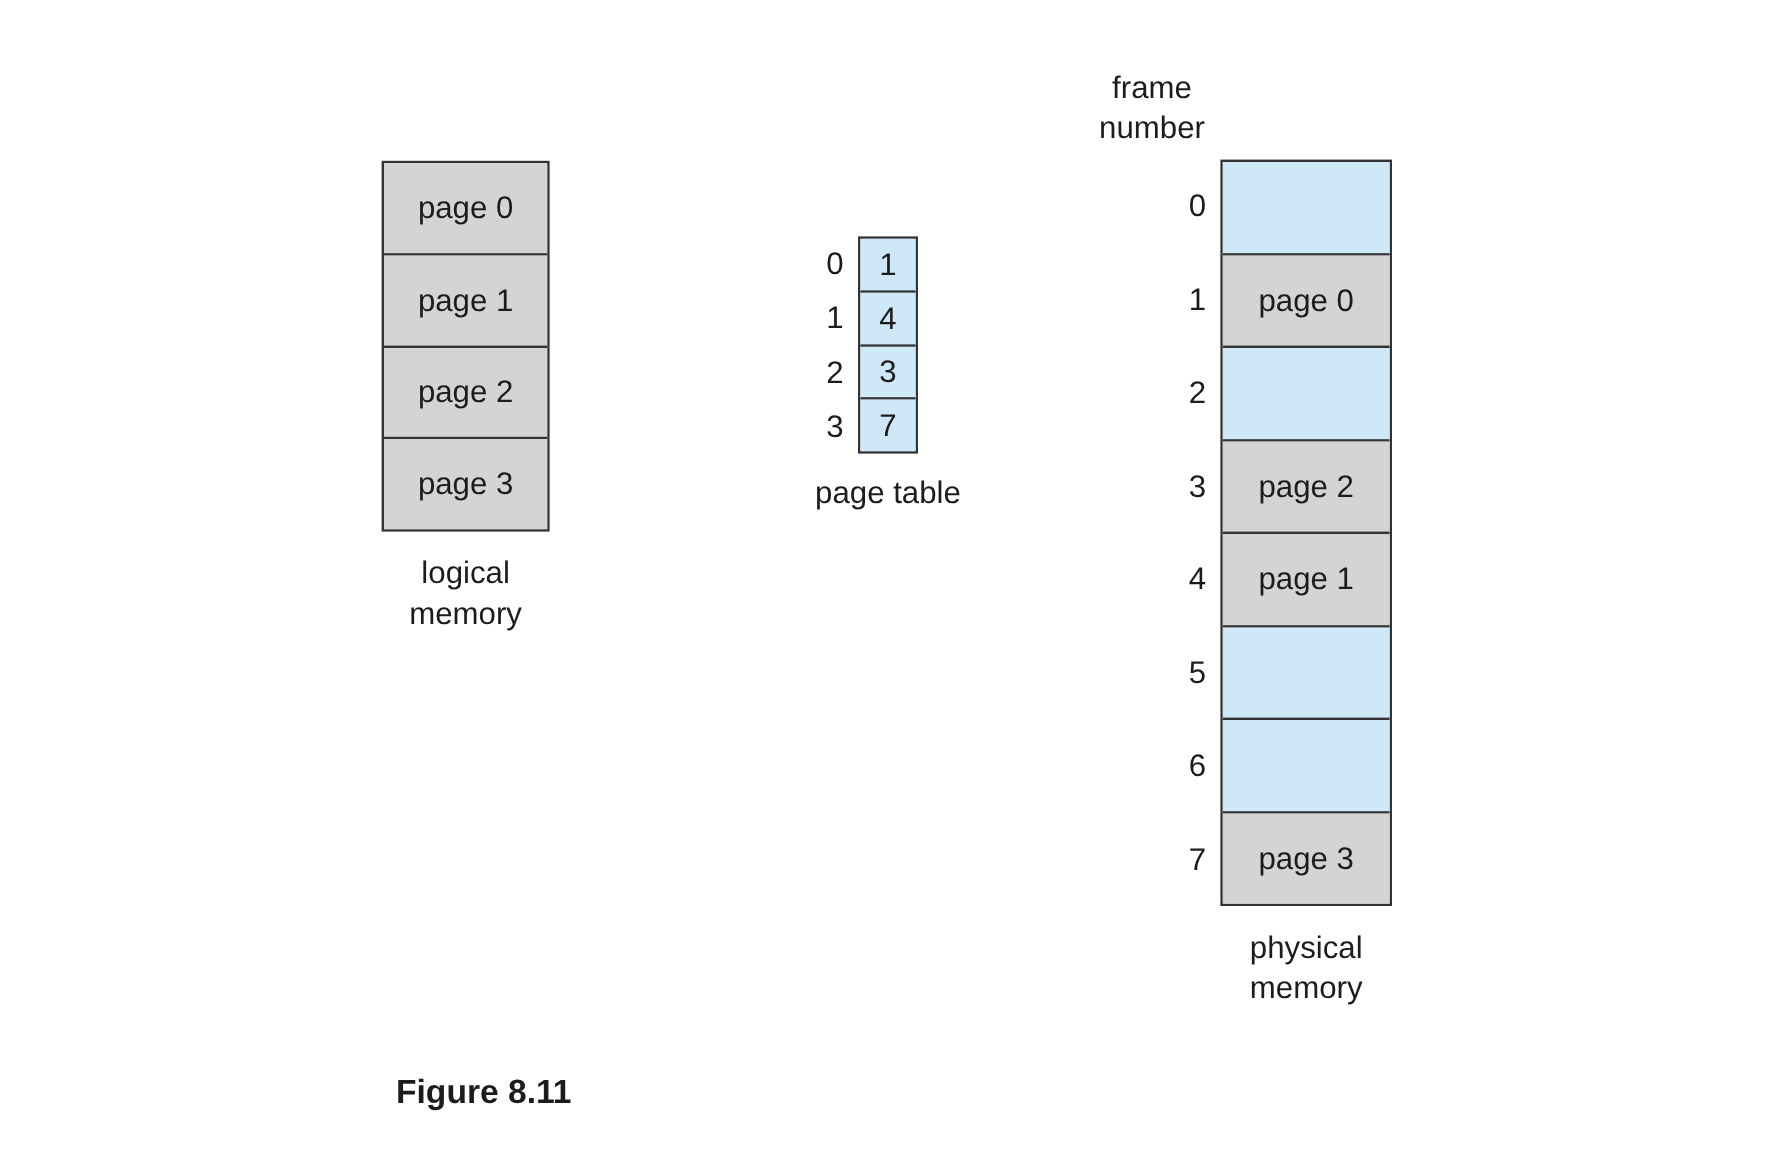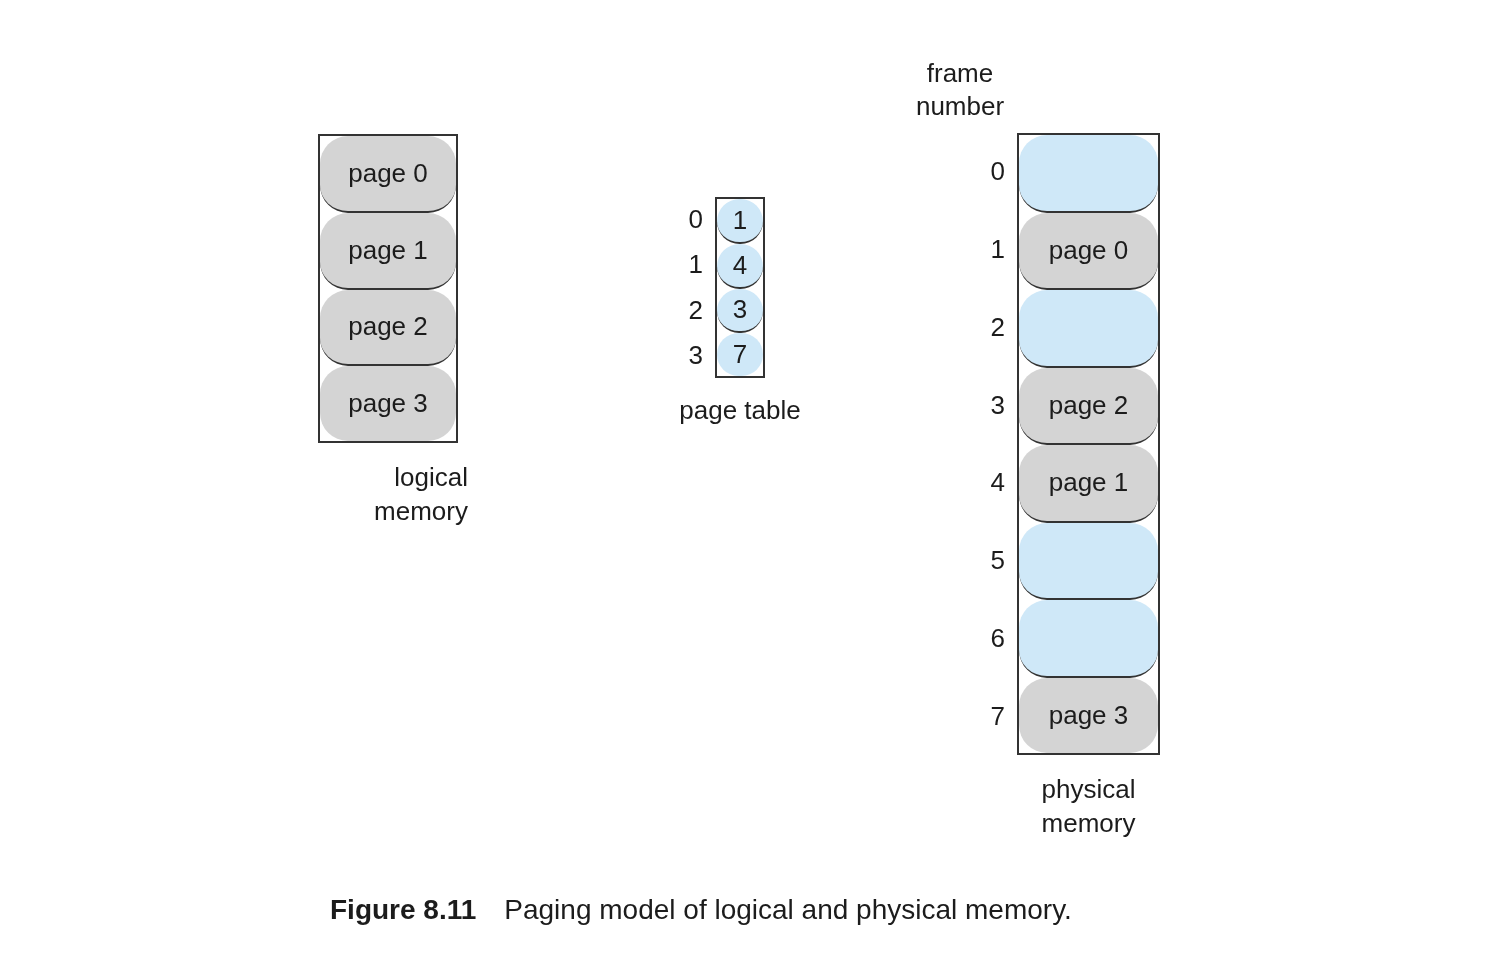--- a/index.html
+++ b/index.html
@@ -23,21 +23,20 @@
     position:absolute;
     display:flex;flex-direction:column;
     border:2px solid var(--border);
     background:var(--bg);
   }
   .memcol .cell{
     flex:1;
     display:flex;align-items:center;justify-content:center;
     font-size:26px;
     border-bottom:2px solid var(--border);
-    border-radius:28px;
   }
   .memcol .cell:last-child{border-bottom:none;}
   .cell.gray{background:var(--cell-gray);}
   .cell.blue{background:var(--cell-blue);}
 
   .idxcol{
     position:absolute;
     display:flex;flex-direction:column;
   }
   .idxcol .idx{
@@ -48,21 +47,21 @@
 
   .lbl{
     position:absolute;
     text-align:center;
     font-size:26px;
     line-height:34px;
   }
 
   
   #logical-box{left:318px;top:134px;width:140px;height:309px;}
-  #logical-label{left:308px;top:460px;width:160px;text-align:right;}
+  #logical-label{left:308px;top:460px;width:160px;}
 
   
   #ptable-box{left:715px;top:197px;width:50px;height:181px;}
   #ptable-idx{left:655px;top:197px;width:48px;height:181px;}
   #ptable-label{left:640px;top:393px;width:200px;}
 
   
   #frame-header{left:903px;top:57px;width:114px;line-height:33px;}
   #frameno-col{left:945px;top:133px;width:60px;height:622px;}
   #physical-box{left:1017px;top:133px;width:143px;height:622px;}
@@ -135,16 +134,15 @@
     <div class="cell blue"></div>
     <div class="cell gray">page 3</div>
   </div>
   <div class="lbl" id="physical-label">
     <div>physical</div>
     <div>memory</div>
   </div>
 
   <div class="caption">
     <span class="cap-label">Figure 8.11</span>
-    <span class="cap-text">Paging model of logical and physical memory.</span>
   </div>
 
 </div>
 
 </body></html>

